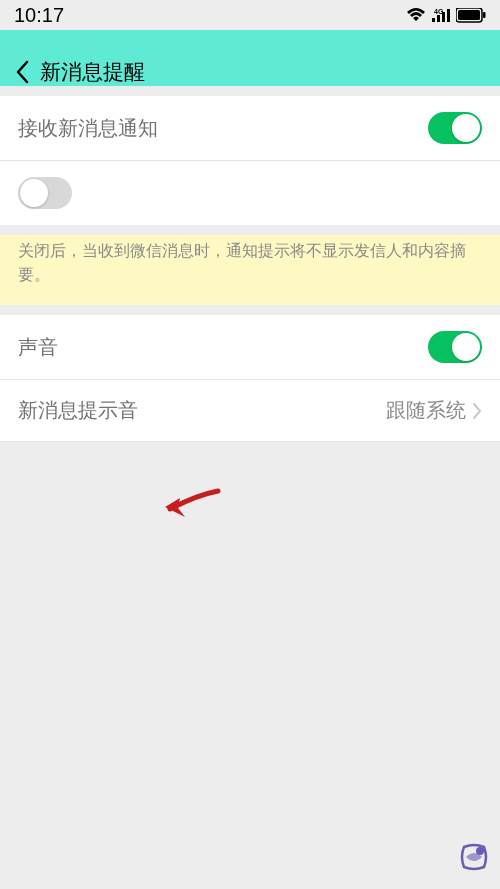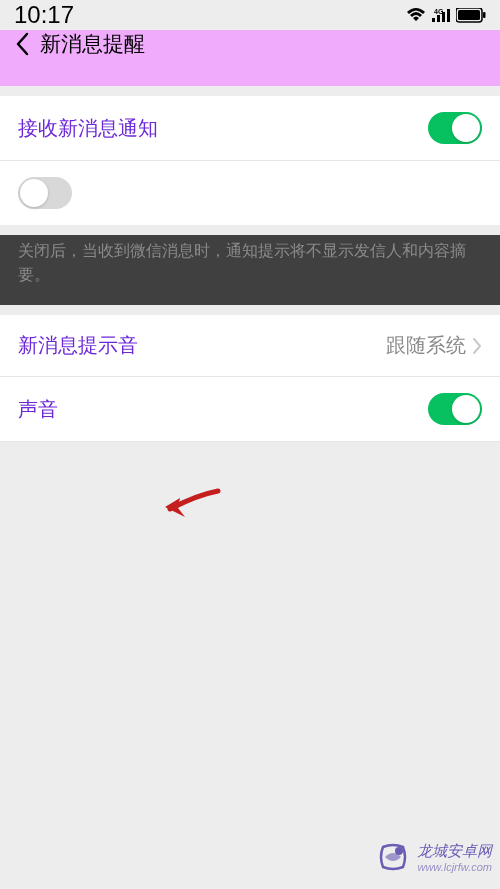--- a/index.html
+++ b/index.html
@@ -17,35 +17,35 @@
     }
     .status-bar {
       height: 30px;
       display: flex;
       justify-content: space-between;
       align-items: center;
       padding: 0 14px;
       background: #ededed;
     }
     .status-time {
-      font-size: 24px;
+      font-size: 20px;
       font-weight: 500;
       color: #000;
     }
     .status-right {
       display: flex;
       align-items: center;
       gap: 6px;
     }
     .header {
       height: 56px;
       display: flex;
-      align-items: flex-start;
+      align-items: flex-end;
       padding: 0 8px;
-      background: #f0abfc;
+      background: #5eead4;
     }
     .back-icon {
       width: 28px;
       height: 28px;
       display: flex;
       align-items: center;
       justify-content: center;
       margin-right: 4px;
     }
     .header-title {
@@ -69,28 +69,28 @@
       background: #fff;
     }
     .settings-row.with-border {
       border-bottom: 1px solid #e5e5e5;
     }
     .row-left {
       flex: 1;
     }
     .row-label {
       font-size: 20px;
-      color: #6d28d9;
+      color: #737373;
     }
     .row-description {
       font-size: 16px;
       color: #8a8a8a;
       padding: 4px 18px 18px 18px;
       line-height: 1.5;
-      background: #404040;
+      background: #fef9c3;
     }
     .row-value {
       font-size: 20px;
       color: #8a8a8a;
       margin-right: 6px;
     }
     .row-right {
       display: flex;
       align-items: center;
     }
@@ -212,51 +212,47 @@
 
 <div class="section-gap"></div>
 
 <div class="settings-section">
   <div class="row-description">关闭后，当收到微信消息时，通知提示将不显示发信人和内容摘要。</div>
 </div>
 
 <div class="section-gap"></div>
 
 <div class="settings-section">
+  <div class="settings-row with-border">
+    <div class="row-left">
+      <span class="row-label">声音</span>
+    </div>
+    <div class="toggle on">
+      <div class="toggle-knob"></div>
+    </div>
+  </div>
   <div class="settings-row with-border row-with-arrow">
     <div class="row-left">
       <span class="row-label">新消息提示音</span>
     </div>
     <div class="row-right">
       <span class="row-value">跟随系统</span>
       <svg class="chevron-right" width="10" height="18" viewBox="0 0 10 18">
           <path d="M2 2 L8 9 L2 16" stroke="#c8c8c8" stroke-width="2" fill="none" stroke-linecap="round" stroke-linejoin="round"></path>
         </svg>
-    </div>
-  </div>
-  <div class="settings-row with-border">
-    <div class="row-left">
-      <span class="row-label">声音</span>
-    </div>
-    <div class="toggle on">
-      <div class="toggle-knob"></div>
     </div>
   </div>
 </div>
 
 <div class="arrow-annotation">
   <svg width="60" height="36" viewBox="0 0 60 36">
     <path d="M56 4 Q 35 8 8 22" stroke="#c41e1e" stroke-width="5" fill="none" stroke-linecap="round"></path>
     <path d="M3 20 L18 11 L16 21 L23 30 Z" fill="#c41e1e"></path>
   </svg>
 </div>
 
 <div class="watermark">
   <svg width="36" height="36" viewBox="0 0 36 36">
     <path d="M8 8 Q4 18 8 28 Q18 32 28 28 Q32 18 28 8 Q18 4 8 8 Z" fill="none" stroke="#6b5bb5" stroke-width="2.5"></path>
     <circle cx="24" cy="12" r="4" fill="#6b5bb5"></circle>
     <path d="M10 18 Q18 10 26 18 Q18 26 10 18" fill="#6b5bb5" opacity="0.6"></path>
   </svg>
-  <div class="watermark-text">
-    <span class="watermark-name">龙城安卓网</span>
-    <span class="watermark-url">www.lcjrfw.com</span>
-  </div>
 </div>
 
 </body></html>

